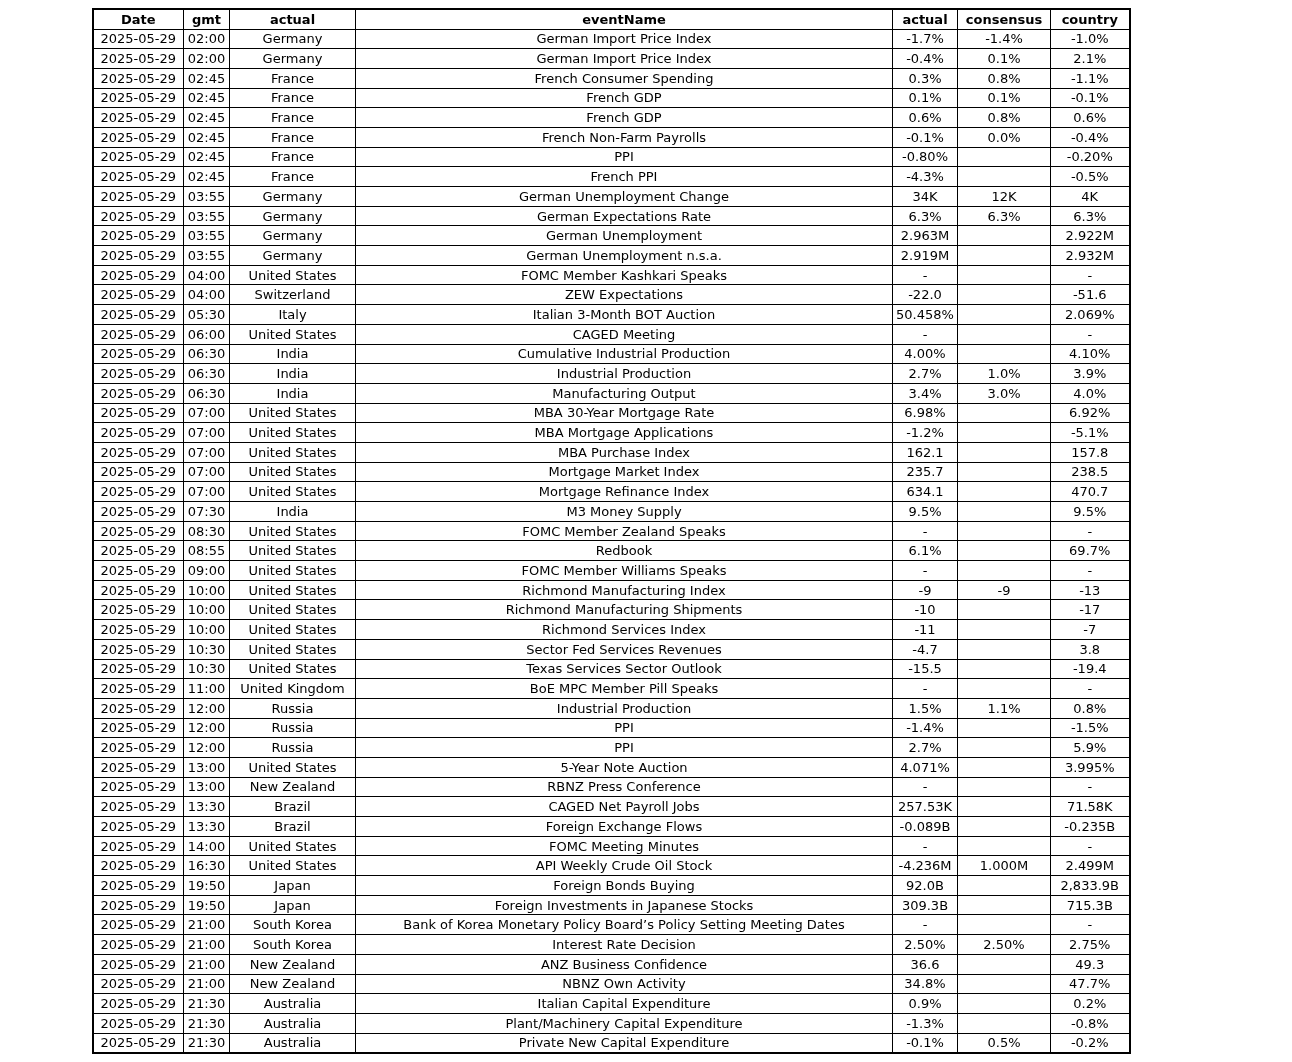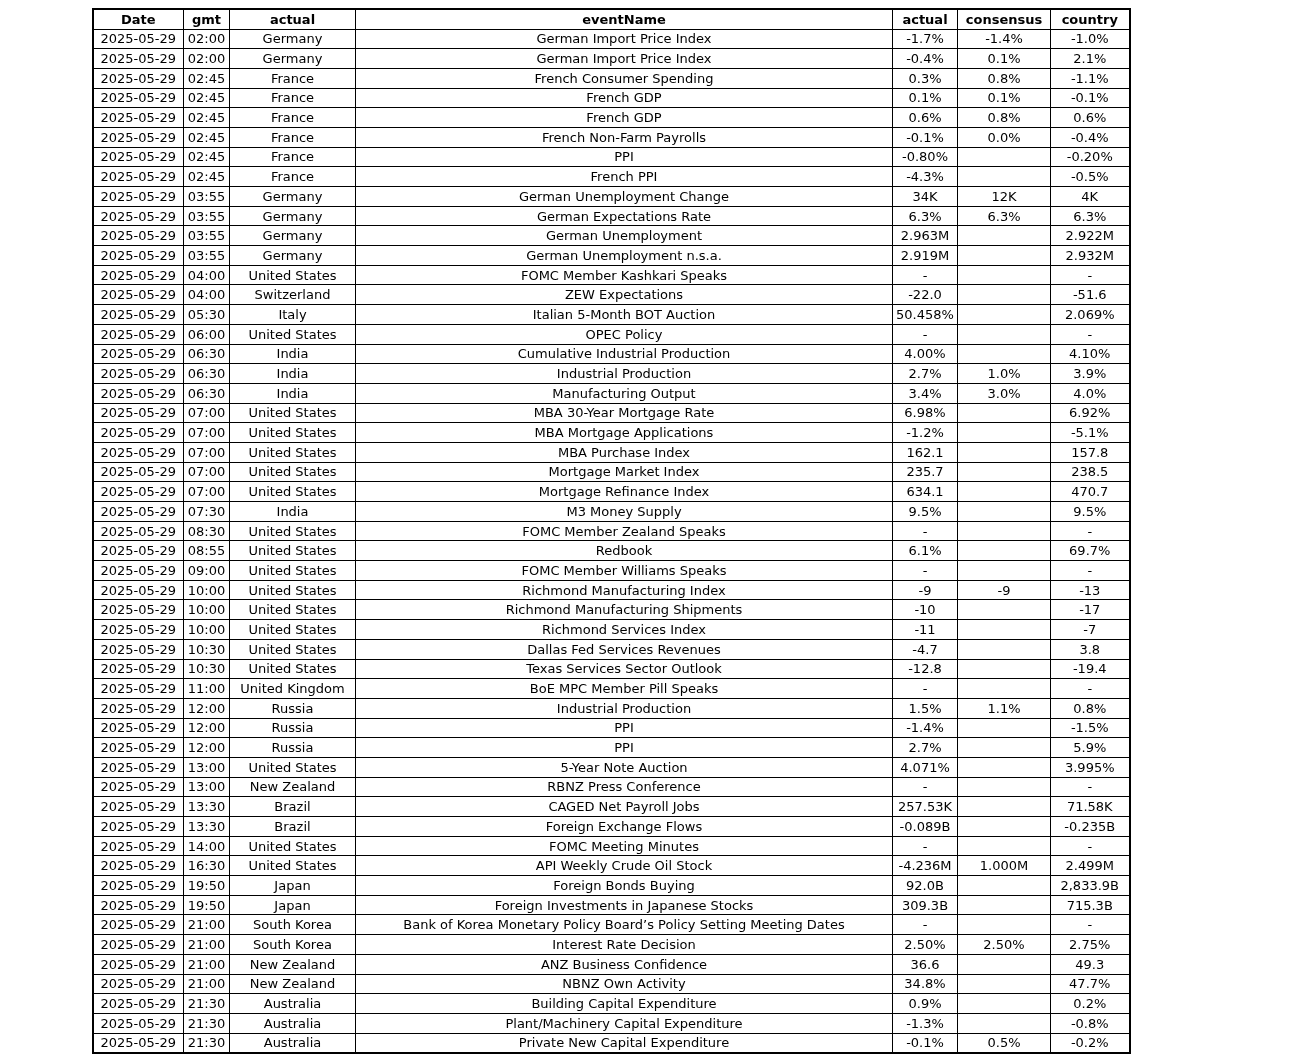--- a/index.html
+++ b/index.html
@@ -194,30 +194,30 @@
           <td>Switzerland</td>
           <td>ZEW Expectations</td>
           <td>-22.0</td>
           <td></td>
           <td>-51.6</td>
         </tr>
         <tr>
           <td>2025-05-29</td>
           <td>05:30</td>
           <td>Italy</td>
-          <td>Italian 5-Month BOT Auction</td>
+          <td>Italian 3-Month BOT Auction</td>
           <td>50.458%</td>
           <td></td>
           <td>2.069%</td>
         </tr>
         <tr>
           <td>2025-05-29</td>
           <td>06:00</td>
           <td>United States</td>
-          <td>OPEC Policy</td>
+          <td>CAGED Meeting</td>
           <td>-</td>
           <td></td>
           <td>-</td>
         </tr>
         <tr>
           <td>2025-05-29</td>
           <td>06:30</td>
           <td>India</td>
           <td>Cumulative Industrial Production</td>
           <td>4.00%</td>
@@ -347,31 +347,31 @@
           <td>United States</td>
           <td>Richmond Services Index</td>
           <td>-11</td>
           <td></td>
           <td>-7</td>
         </tr>
         <tr>
           <td>2025-05-29</td>
           <td>10:30</td>
           <td>United States</td>
-          <td>Dallas Fed Services Revenues</td>
+          <td>Sector Fed Services Revenues</td>
           <td>-4.7</td>
           <td></td>
           <td>3.8</td>
         </tr>
         <tr>
           <td>2025-05-29</td>
           <td>10:30</td>
           <td>United States</td>
           <td>Texas Services Sector Outlook</td>
-          <td>-12.8</td>
+          <td>-15.5</td>
           <td></td>
           <td>-19.4</td>
         </tr>
         <tr>
           <td>2025-05-29</td>
           <td>11:00</td>
           <td>United Kingdom</td>
           <td>BoE MPC Member Pill Speaks</td>
           <td>-</td>
           <td></td>
@@ -509,21 +509,21 @@
           <td>New Zealand</td>
           <td>NBNZ Own Activity</td>
           <td>34.8%</td>
           <td></td>
           <td>47.7%</td>
         </tr>
         <tr>
           <td>2025-05-29</td>
           <td>21:30</td>
           <td>Australia</td>
-          <td>Building Capital Expenditure</td>
+          <td>Italian Capital Expenditure</td>
           <td>0.9%</td>
           <td></td>
           <td>0.2%</td>
         </tr>
         <tr>
           <td>2025-05-29</td>
           <td>21:30</td>
           <td>Australia</td>
           <td>Plant/Machinery Capital Expenditure</td>
           <td>-1.3%</td>

